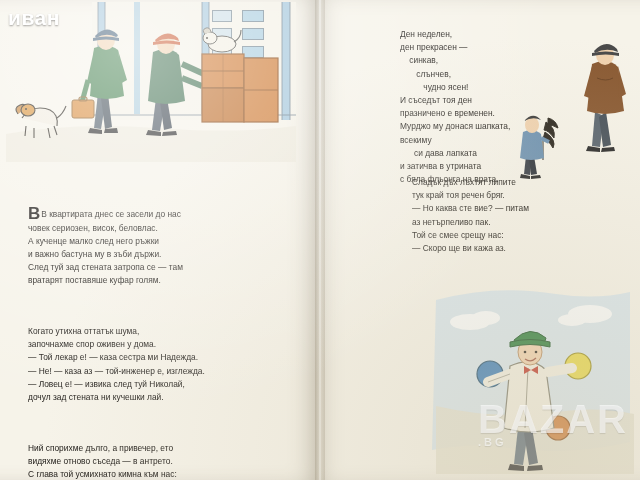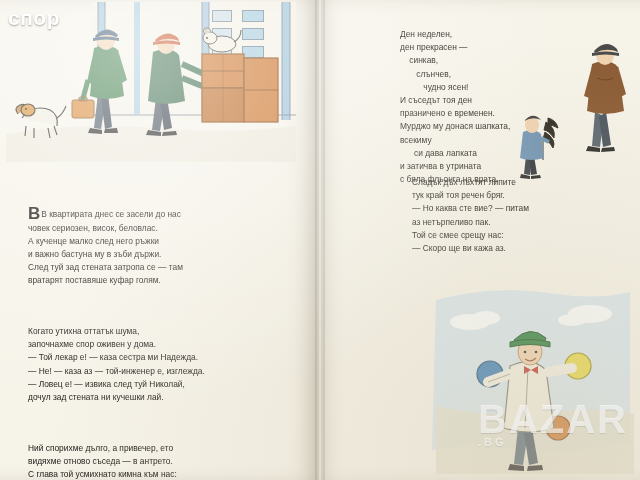--- a/index.html
+++ b/index.html
@@ -335,19 +335,19 @@
           <path d="M95 81 q6 4 11 -1" stroke="#9c5440" stroke-width="1.2" fill="none"></path>
 
           <path d="M94 88 l7 4 l-7 4 z M108 88 l-7 4 l7 4 z" fill="#c0392b"></path>
         </g>
       </svg>
     </div>
 
     <div class="paper-tint"></div>
   </div>
 
-  <div class="wm-top-left">спор</div>
+  <div class="wm-top-left">иван</div>
   <div class="wm-bazar">
     <span>BAZAR</span>
     <span class="dotcom">.BG</span>
   </div>
 
 </div>
 
 </body></html>

